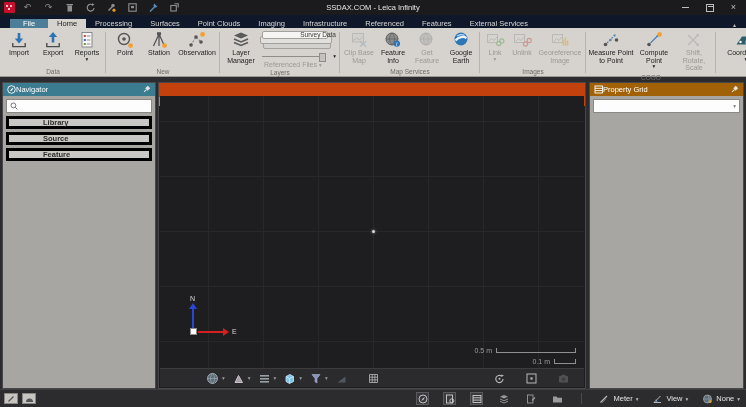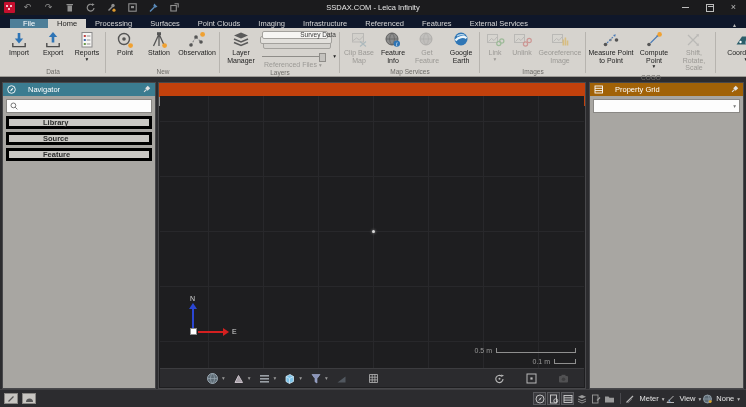--- a/index.html
+++ b/index.html
@@ -48,21 +48,21 @@
   .lyslider{position:relative;height:7px;margin-top:1px}
   .lytrack{position:absolute;left:2px;right:12px;top:3px;height:1px;background:#8f8d89}
   .lyhandle{position:absolute;right:12px;top:0;width:5px;height:7px;background:#c4c2be;border:1px solid #8f8d89}
   .lydrop{position:absolute;right:2px;top:1px}
   .reffiles{display:flex;align-items:center;gap:2px;color:#9b9995;font-size:7px;padding-left:4px;margin-top:1px}
   
   .panel{position:absolute;top:82px;height:307px;background:#a8a6a2;border:1px solid #47474a;box-sizing:border-box}
   .nav{left:2px;width:154px}
   .viewp{left:158px;width:428px;background:#1e1e20}
   .propg{left:589px;width:155px}
-  .phead{height:13px;display:flex;align-items:center;gap:12px;padding:0 4px;color:#fff;font-size:7.5px}
+  .phead{height:13px;display:flex;align-items:center;gap:0;padding:0 4px;color:#fff;font-size:7.5px}
   .nav .phead{background:#3b7c90}
   .propg .phead{background:#a16207}
   .pin{margin-left:auto}
   .search{margin:3px;height:12px;background:#fdfdfd;border:1px solid #8a8885;display:flex;align-items:center;padding:0 3px;gap:3px}
   .navsec{margin:3px 3px 0;height:13px;background:#cac8c4;border:3px solid #000000;display:flex;align-items:center;padding-left:34px;font-weight:bold;font-size:7.5px;color:#2c2c2c;box-sizing:border-box}
   
   .vtabs{height:23px;display:flex;background:#c2410c;color:#f2f2f2;align-items:flex-end}
   .vtab{display:flex;align-items:center;gap:4px;padding:0 6px;font-size:7.5px}
   .vtab.vt-view{width:152px;background:#8f8f8f;border-right:1px solid #5e5e5e}
   .vtab.vt-insp{flex:1;background:#7d7d7d}
@@ -87,21 +87,21 @@
   .vtools{position:absolute;left:1px;right:1px;bottom:1px;height:19px;background:#2b2b2e;border-top:1px solid #3c3c3f;display:flex;align-items:center;padding:0 14px 0 46px;gap:7px;box-sizing:border-box}
   .vti{display:flex;align-items:center;gap:3px;color:#9a9a9a}
   .vti .caret{color:#9a9a9a}
   .spacer{flex:1}
   .faded{opacity:.4}
   
   .pgcombo{margin:3px;height:12px;background:#fdfdfd;border:1px solid #8a8885;display:flex;align-items:center;justify-content:flex-end;padding:0 3px;color:#777}
   
   .statusbar{position:absolute;left:0;right:0;bottom:0;height:18px;background:#2c2c2f;border-top:1px solid #3f3f42;display:flex;align-items:center;color:#e4e4e4;box-sizing:border-box}
   .sbtn{width:14px;height:11px;background:#c7c5c1;border:1px solid #8a8885;margin-left:4px;display:flex;align-items:center;justify-content:center;box-sizing:border-box}
-  .sright{margin-left:auto;display:flex;align-items:center;gap:1px;padding-right:6px}
+  .sright{margin-left:auto;display:flex;align-items:center;gap:14px;padding-right:6px}
   .sico{width:13px;height:13px;display:flex;align-items:center;justify-content:center;box-sizing:border-box}
   .sico.on{border:1px solid #5a5a5e;background:#3a3a3e}
   .sdiv{width:1px;height:11px;background:#4a4a4e;margin:0 3px}
   .unit{display:flex;align-items:center;gap:3px;font-size:7.5px;color:#e4e4e4}
   .unit .caret{color:#bcbcbc;font-size:5.5px}
 </style>
 </head>
 <body>
 
 <div class="titlebar">

